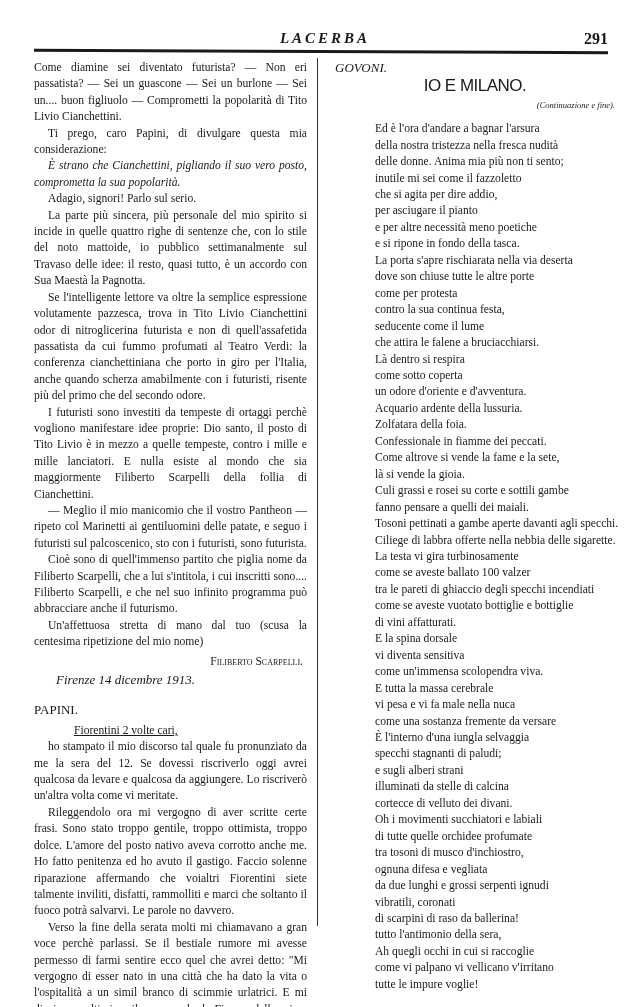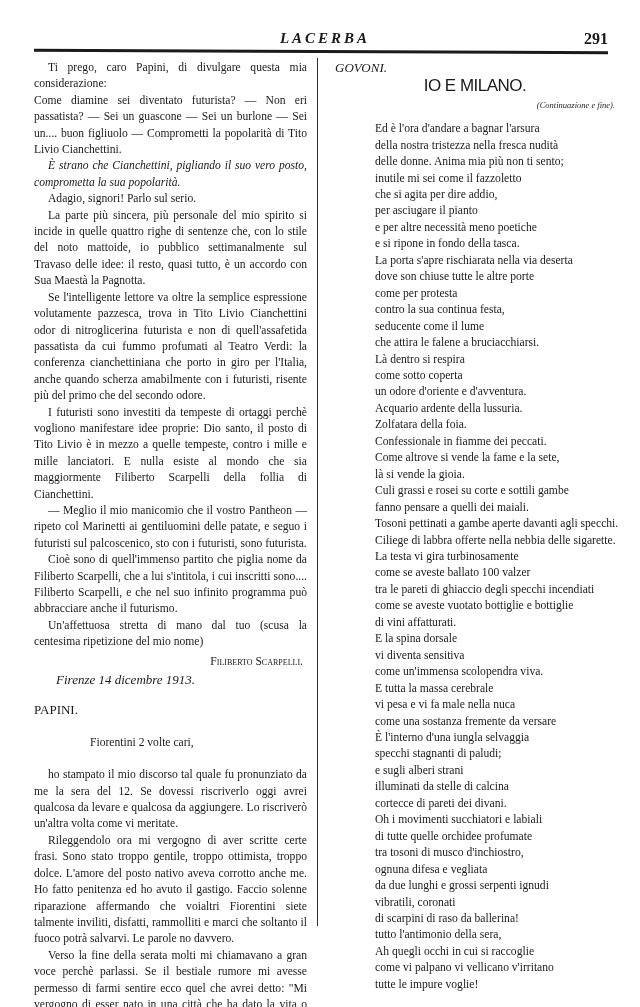--- a/index.html
+++ b/index.html
@@ -31,43 +31,43 @@
     .col.left { left: 34px; width: 273px; }
     .col.right { left: 335px; width: 280px; }
     .para { margin: 0; text-align: justify; text-indent: 14px; }
     .para.noindent { text-indent: 0; }
     .para.italic { font-style: italic; }
     .signature {
       text-align: right; font-variant: small-caps; margin: 3px 0 2px 0; padding-right: 4px;
     }
     .dateline { font-style: italic; font-size: 13px; margin: 2px 0 8px 22px; }
     .section-head { font-size: 13px; margin: 14px 0 4px 0; }
-    .salutation { text-indent: 40px; margin: 16px; }
+    .salutation { text-indent: 40px; margin: 0; text-decoration: underline; }
     .author { font-size: 13px; margin: 0 0 2px 0; font-style: italic; }
     .poem-title {
       font-family: "Liberation Sans", "DejaVu Sans", sans-serif;
       font-size: 17px; text-align: center; margin: 0 0 2px 0; letter-spacing: -0.5px;
     }
     .subtitle { font-style: italic; font-size: 8.5px; text-align: right; margin: 0 0 8px 0; }
     .poem { margin: 0 0 0 12px; padding: 0; list-style: none; }
     .poem li { white-space: nowrap; line-height: 16.45px; margin-left: 28px; }
   </style>
 </head>
 <body>
 
 <div class="masthead">
   <div class="title">LACERBA</div>
   <div class="pageno">291</div>
 </div>
 <div class="rule"></div>
 <div class="col-divider"></div>
 
 <div class="col left">
+  <p class="para noindent">Come diamine sei diventato futurista? — Non eri passatista? — Sei un guascone — Sei un burlone — Sei un.... buon figliuolo — Comprometti la popolarità di Tito Livio Cianchettini.</p>
   <p class="para">Ti prego, caro Papini, di divulgare questa mia considerazione:</p>
-  <p class="para noindent">Come diamine sei diventato futurista? — Non eri passatista? — Sei un guascone — Sei un burlone — Sei un.... buon figliuolo — Comprometti la popolarità di Tito Livio Cianchettini.</p>
   <p class="para italic">È strano che Cianchettini, pigliando il suo vero posto, comprometta la sua popolarità.</p>
   <p class="para">Adagio, signori! Parlo sul serio.</p>
   <p class="para">La parte più sincera, più personale del mio spirito si incide in quelle quattro righe di sentenze che, con lo stile del noto mattoide, io pubblico settimanalmente sul Travaso delle idee: il resto, quasi tutto, è un accordo con Sua Maestà la Pagnotta.</p>
   <p class="para">Se l'intelligente lettore va oltre la semplice espressione volutamente pazzesca, trova in Tito Livio Cianchettini odor di nitroglicerina futurista e non di quell'assafetida passatista da cui fummo profumati al Teatro Verdi: la conferenza cianchettiniana che porto in giro per l'Italia, anche quando scherza amabilmente con i futuristi, risente più del primo che del secondo odore.</p>
   <p class="para">I futuristi sono investiti da tempeste di ortaggi perchè vogliono manifestare idee proprie: Dio santo, il posto di Tito Livio è in mezzo a quelle tempeste, contro i mille e mille lanciatori. E nulla esiste al mondo che sia maggiormente Filiberto Scarpelli della follia di Cianchettini.</p>
   <p class="para">— Meglio il mio manicomio che il vostro Pantheon — ripeto col Marinetti ai gentiluomini delle patate, e seguo i futuristi sul palcoscenico, sto con i futuristi, sono futurista.</p>
   <p class="para">Cioè sono di quell'immenso partito che piglia nome da Filiberto Scarpelli, che a lui s'intitola, i cui inscritti sono.... Filiberto Scarpelli, e che nel suo infinito programma può abbracciare anche il futurismo.</p>
   <p class="para">Un'affettuosa stretta di mano dal tuo (scusa la centesima ripetizione del mio nome)</p>
   <div class="signature">Filiberto Scarpelli.</div>
   <div class="dateline">Firenze 14 dicembre 1913.</div>
@@ -119,21 +119,21 @@
       <li>E la spina dorsale</li>
       <li>vi diventa sensitiva</li>
       <li>come un'immensa scolopendra viva.</li>
       <li>E tutta la massa cerebrale</li>
       <li>vi pesa e vi fa male nella nuca</li>
       <li>come una sostanza fremente da versare</li>
       <li>È l'interno d'una iungla selvaggia</li>
       <li>specchi stagnanti di paludi;</li>
       <li>e sugli alberi strani</li>
       <li>illuminati da stelle di calcina</li>
-      <li>cortecce di pareti dei divani.</li>
+      <li>cortecce di velluto dei divani.</li>
       <li>Oh i movimenti succhiatori e labiali</li>
       <li>di tutte quelle orchidee profumate</li>
       <li>tra tosoni di musco d'inchiostro,</li>
       <li>ognuna difesa e vegliata</li>
       <li>da due lunghi e grossi serpenti ignudi</li>
       <li>vibratili, coronati</li>
       <li>di scarpini di raso da ballerina!</li>
       <li>tutto l'antimonio della sera,</li>
       <li>Ah quegli occhi in cui si raccoglie</li>
       <li>come vi palpano vi vellicano v'irritano</li>

